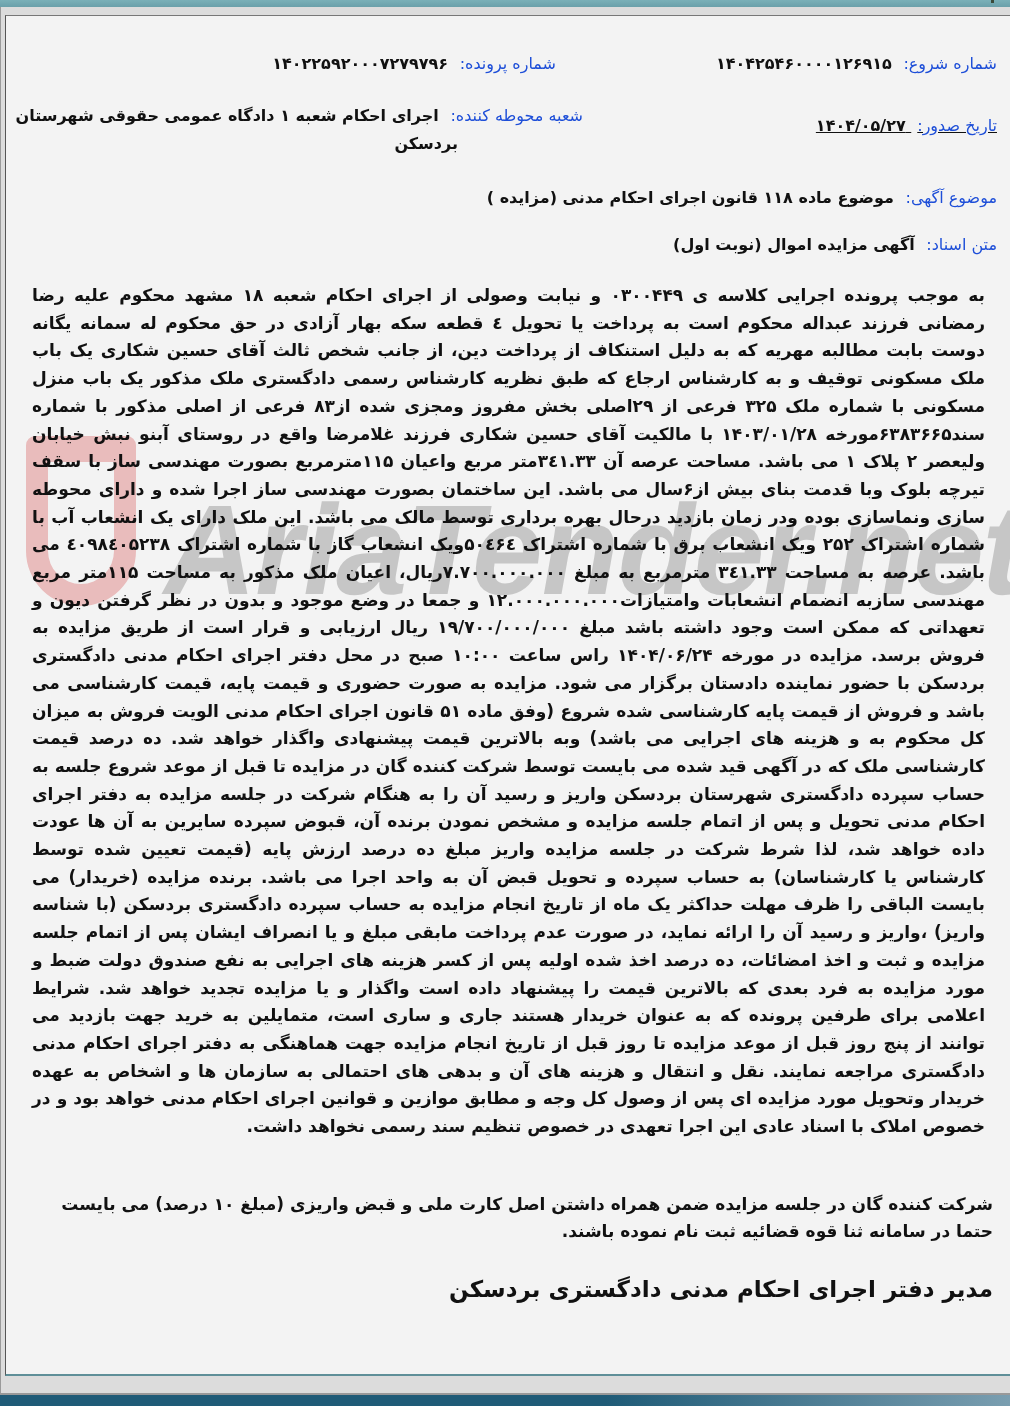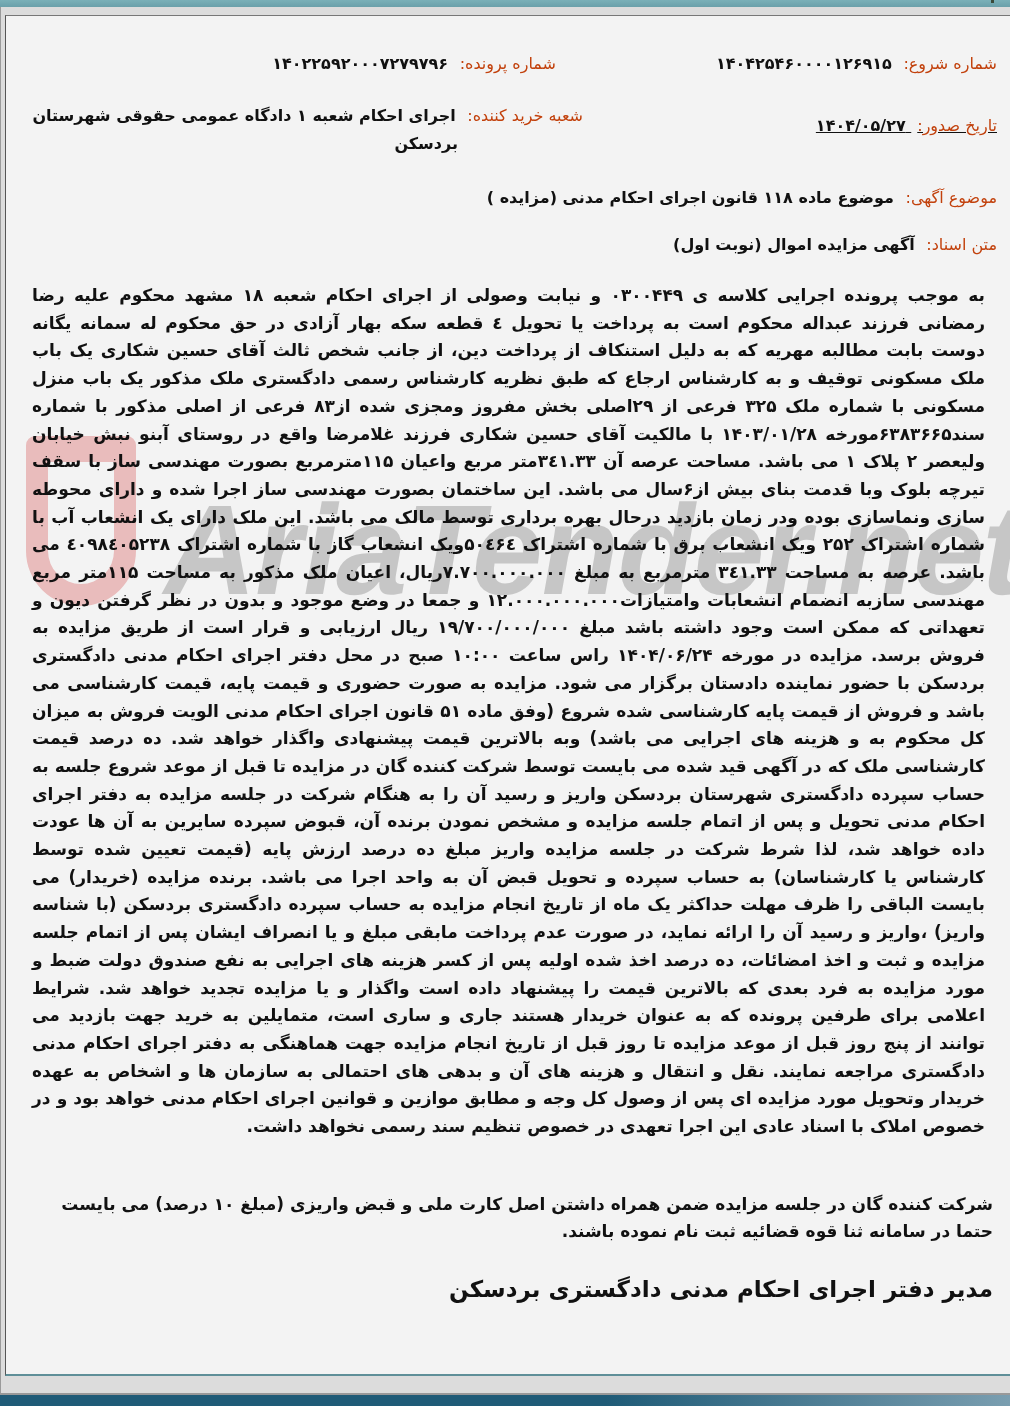--- a/index.html
+++ b/index.html
@@ -50,21 +50,21 @@
     transform: skewX(-10deg);
     white-space: nowrap;
   }
   .content {
     position: relative; direction: rtl; text-align: right;
     padding: 0 18px 0 16px;
     color: #111;
     font-family: "DejaVu Sans", sans-serif;
     font-weight: bold;
   }
-  .lbl { color: #c2410c; font-weight: normal; margin-left: 6px; }
+  .lbl { color: #1d4ed8; font-weight: normal; margin-left: 6px; }
   .hdr-row {
     position: absolute; font-size: 16px; white-space: nowrap;
   }
   .body-text {
     position: absolute; left: 18px; right: 18px; top: 258px;
     font-size: 17px; line-height: 27.7px; text-align: justify;
     direction: rtl;
   }
   .body-text p { margin: 8px; }
   .para2 { position: absolute; left: 18px; right: 18px; top: 1175px; font-size: 17px; line-height: 27px; direction: rtl; text-align: right; }
@@ -96,21 +96,21 @@
         <span class="lbl">شماره پرونده:</span>
         <span>۱۴۰۲۲۵۹۲۰۰۰۷۲۷۹۷۹۶</span>
       </div>
 
       <div class="hdr-row" style="right:14px; top:100px;text-decoration:underline;">
         <span class="lbl">تاریخ صدور:</span>
         <span>۱۴۰۴/۰۵/۲۷</span>
       </div>
 
       <div class="hdr-row" style="right:428px; top:86px; line-height:28px;">
-        <span class="lbl">شعبه خرید کننده:</span>
+        <span class="lbl">شعبه محوطه کننده:</span>
         <span>اجرای احکام شعبه ۱ دادگاه عمومی حقوقی شهرستان</span>
         <br>
         <span style="margin-right:125px;">بردسکن</span>
       </div>
 
       <div class="hdr-row" style="right:14px; top:172px;">
         <span class="lbl">موضوع آگهی:</span>
         <span>موضوع ماده ۱۱۸ قانون اجرای احکام مدنی (مزایده )</span>
       </div>
 

